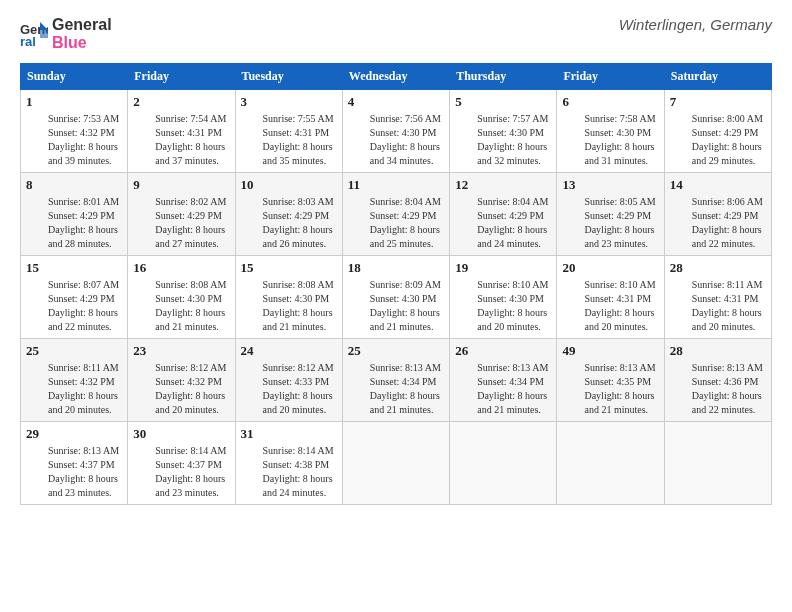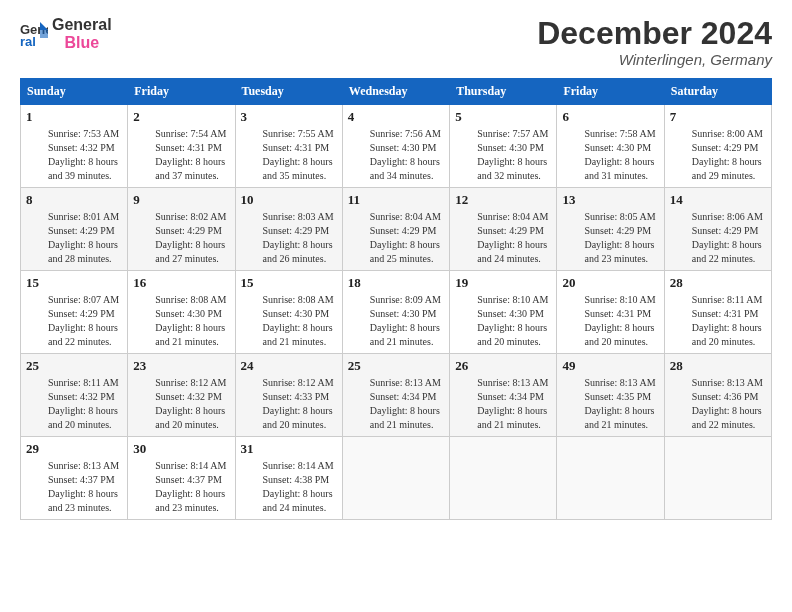--- a/index.html
+++ b/index.html
@@ -93,27 +93,26 @@
 
 <div class="page">
   <div class="header-row">
     <div class="logo">
       <svg class="logo-icon" viewBox="0 0 28 28">
         <text x="0" y="14" font-size="13" font-weight="bold" fill="#333">Gene</text>
         <text x="0" y="26" font-size="13" font-weight="bold" fill="#1565c0">ral</text>
         <polygon points="20,2 28,10 20,10" fill="#1565c0"></polygon>
         <polygon points="20,10 28,10 28,18 20,18" fill="#1565c0" opacity="0.6"></polygon>
       </svg>
-      <div style="line-height:1.15;text-align:center;">
+      <div style="line-height:1.15;">
         <div style="font-size:16px;font-weight:bold;color:#333;">General</div>
         <div style="font-size:16px;font-weight:bold;color:#ec4899;">Blue</div>
       </div>
     </div>
     <div class="title-block">
-      <div class="main-title">December 2024</div>
       <div class="subtitle">Winterlingen, Germany</div>
     </div>
   </div>
 
   <table class="calendar">
     <thead>
       <tr id="days-header-row">
       <th>Sunday</th>
           <th>Friday</th>
           <th>Tuesday</th>

